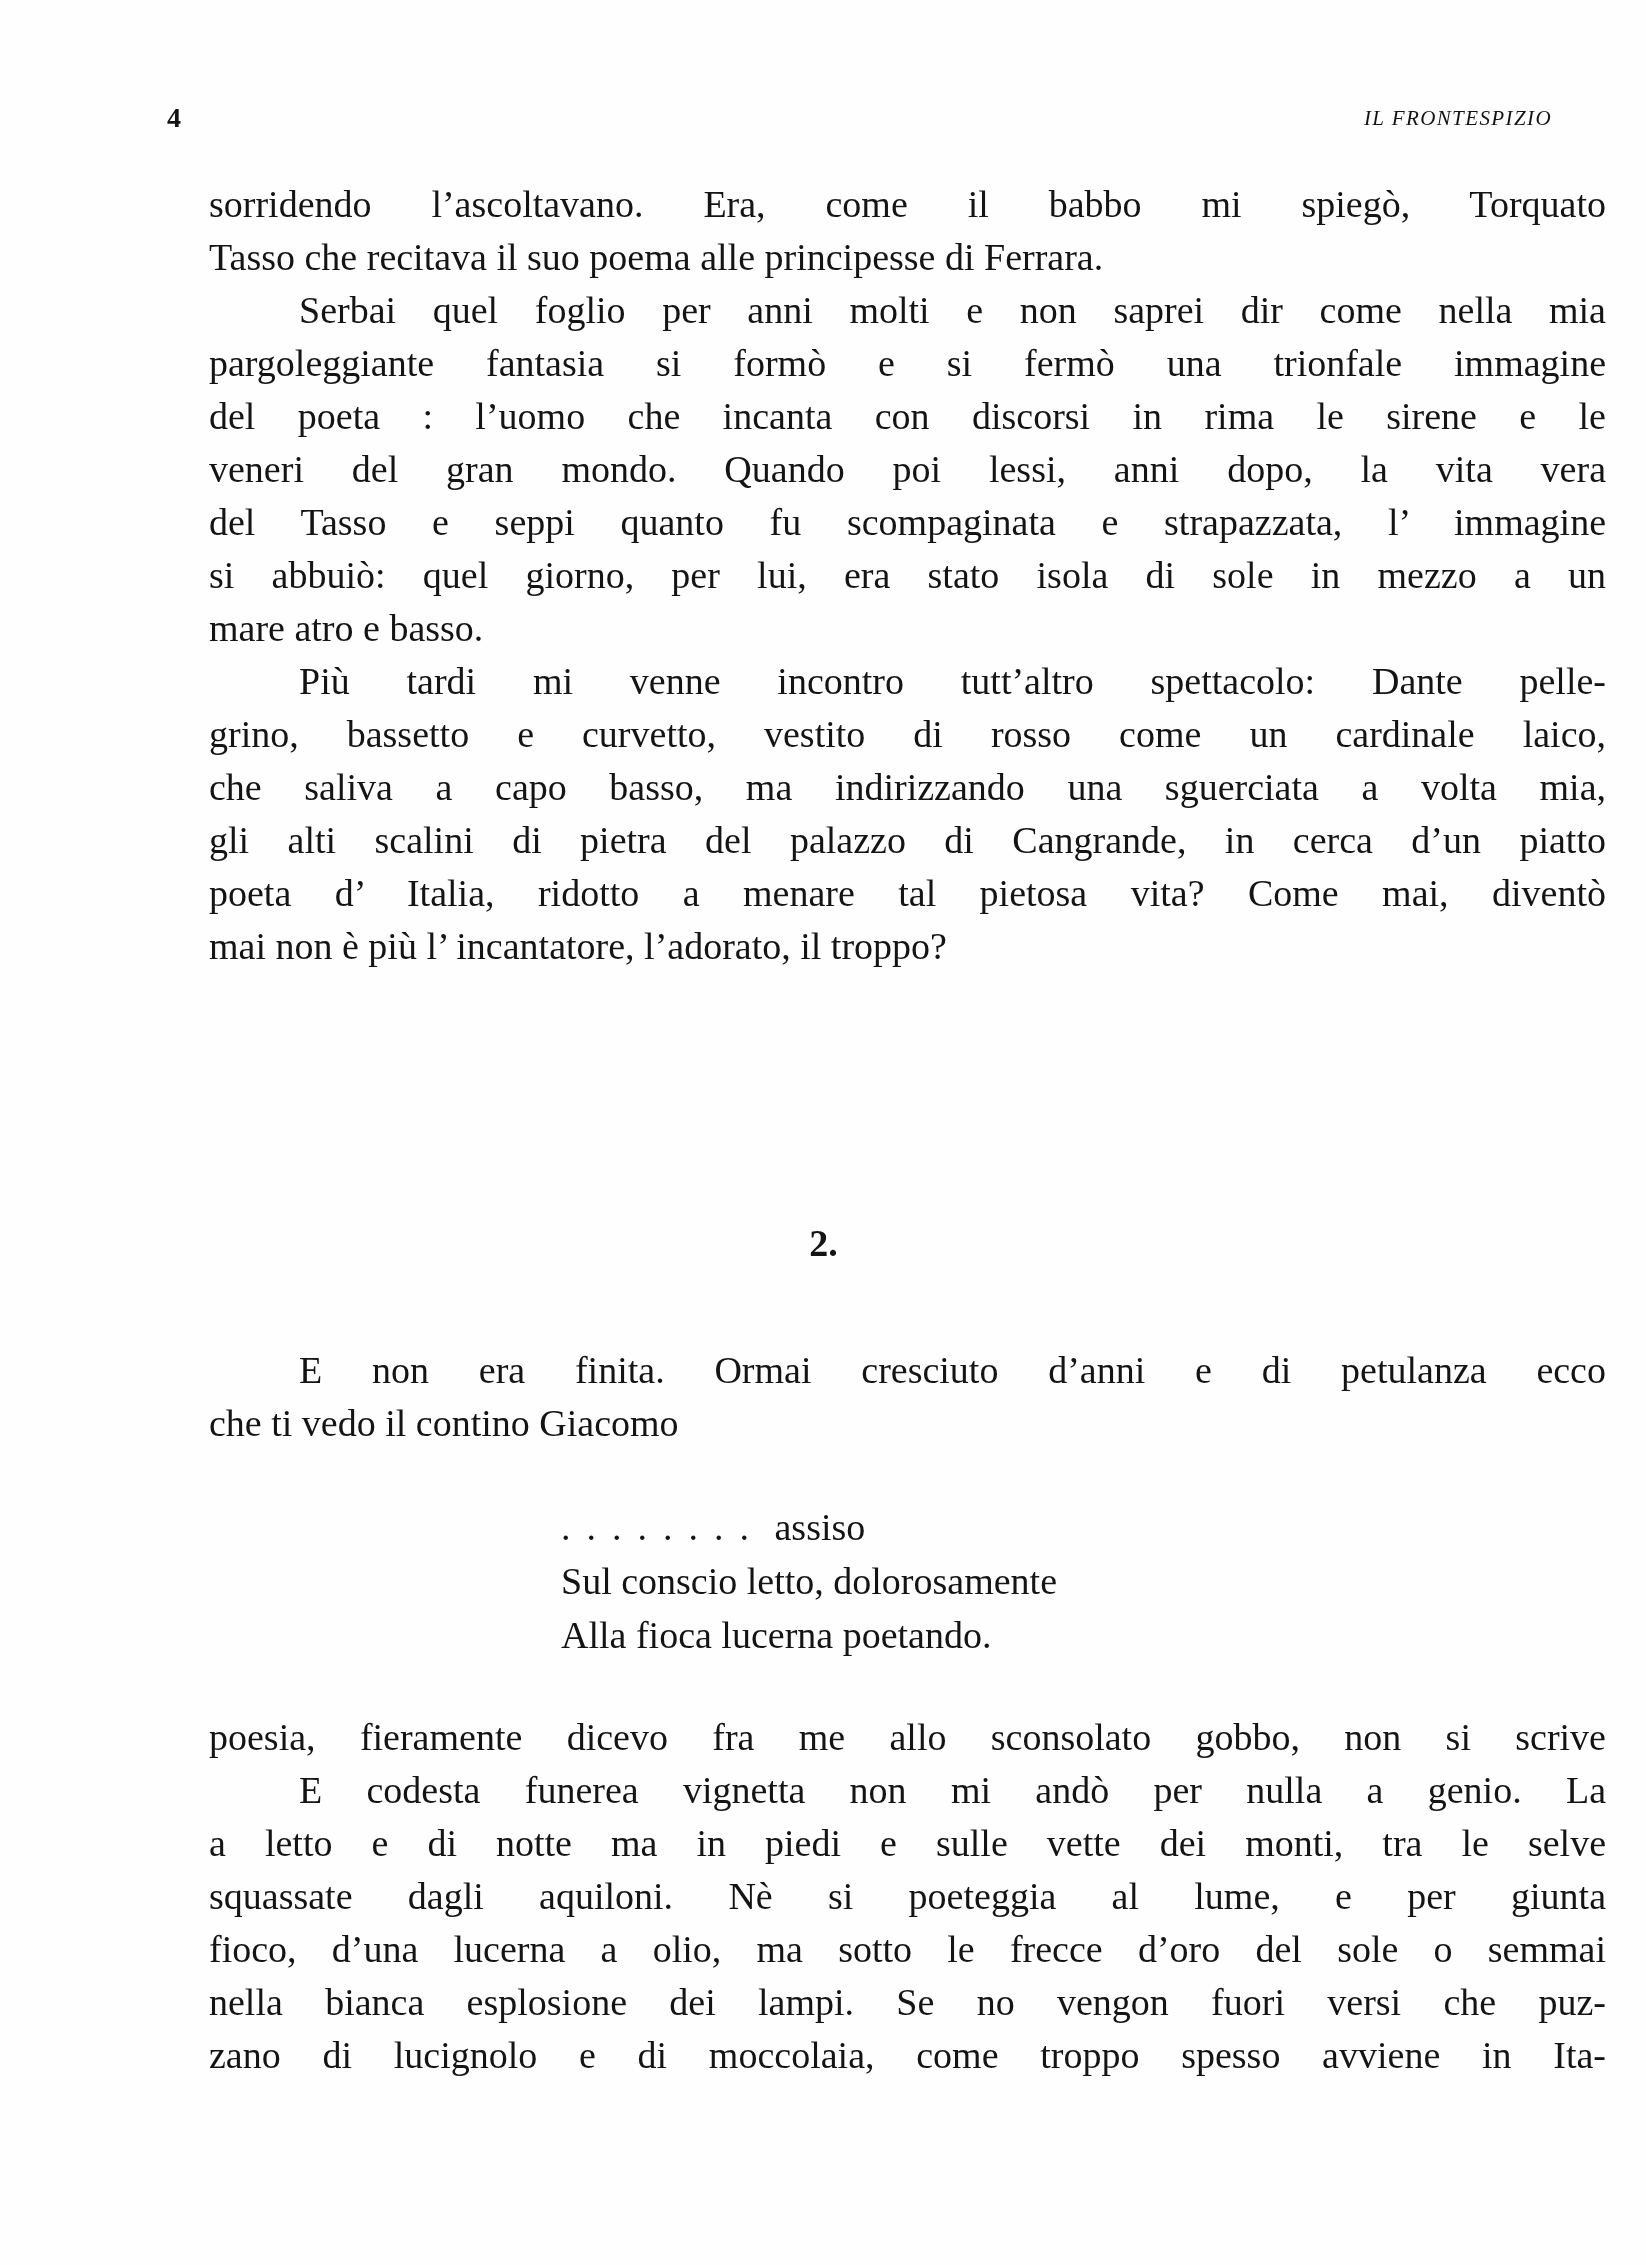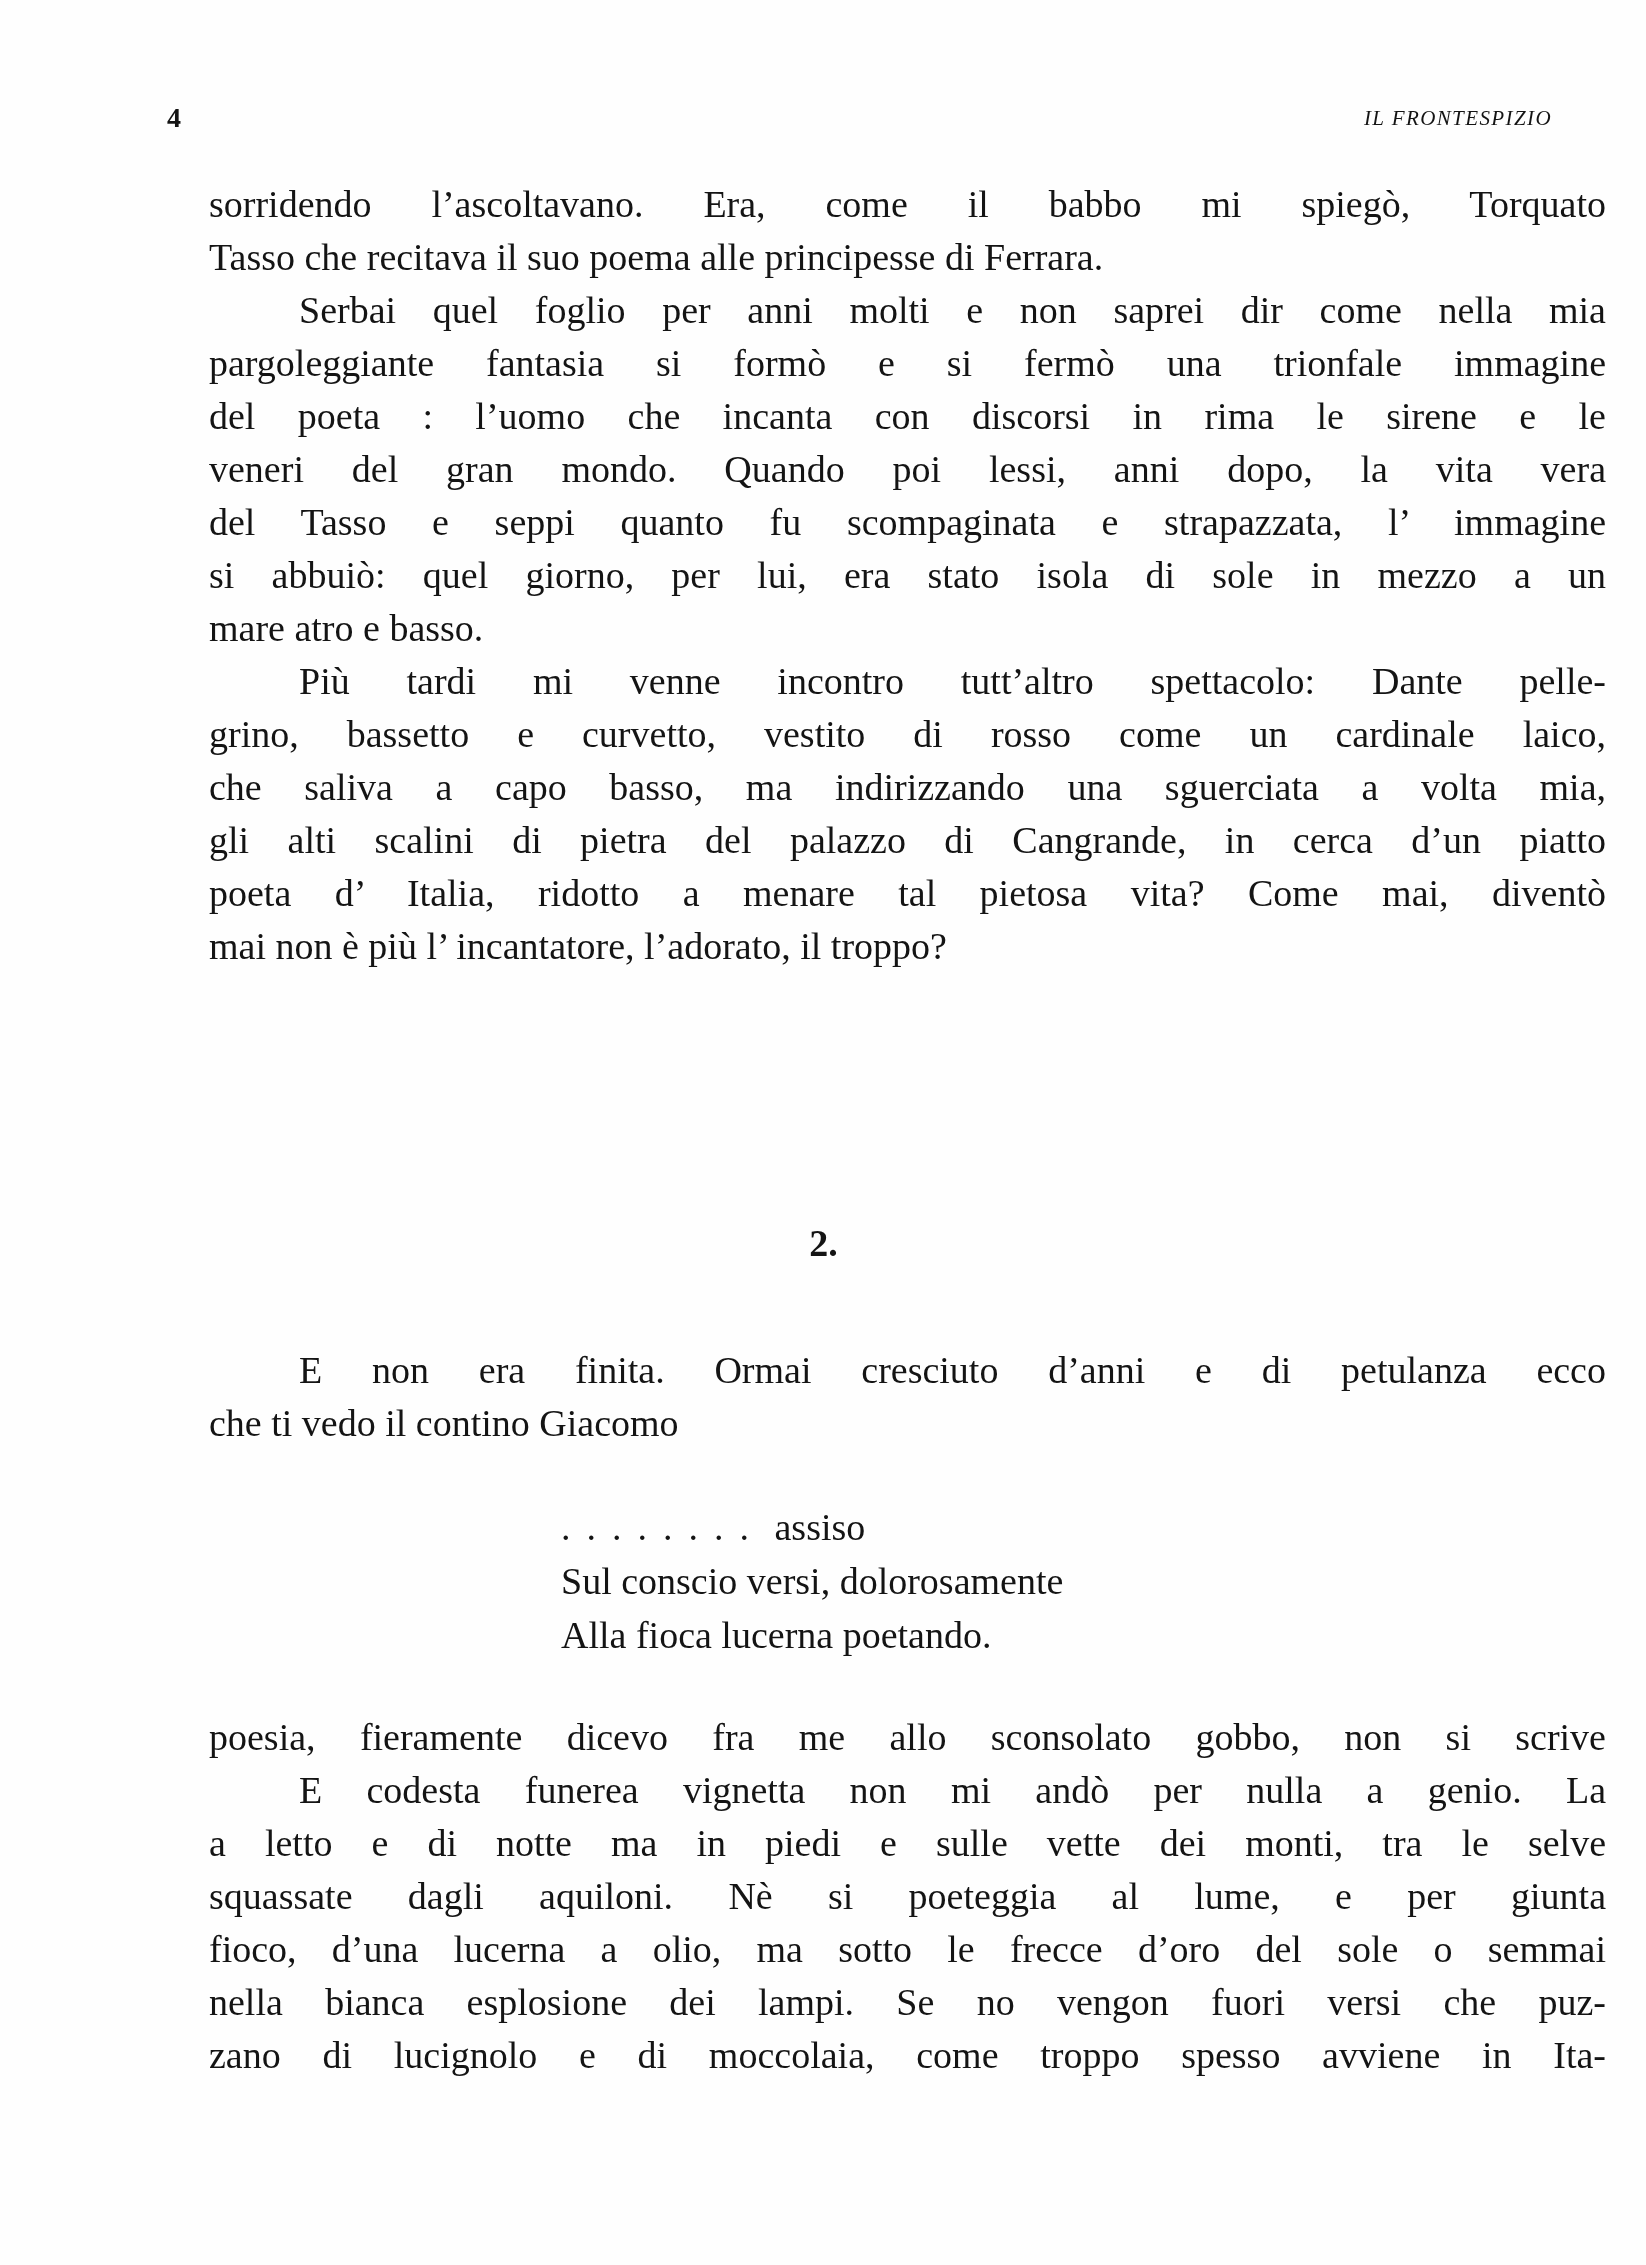--- a/index.html
+++ b/index.html
@@ -127,21 +127,21 @@
 
   <div class="section-number">2.</div>
 
   <div class="body-text" style="top: 1344px;">
     <span class="line indent">E non era finita. Ormai cresciuto d’anni e di petulanza ecco</span>
     <span class="line last">che ti vedo il contino Giacomo</span>
   </div>
 
   <div class="verse">
     <span class="vline"><span class="dots">........</span> <span>assiso</span></span>
-    <span class="vline">Sul conscio versi, dolorosamente</span>
+    <span class="vline">Sul conscio letto, dolorosamente</span>
     <span class="vline">Alla fioca lucerna poetando.</span>
   </div>
 
   <div class="body-text" style="top: 1711px;">
     <span class="line">poesia, fieramente dicevo fra me allo sconsolato gobbo, non si scrive</span>
     <span class="line indent">E codesta funerea vignetta non mi andò per nulla a genio. La</span>
     <span class="line">a letto e di notte ma in piedi e sulle vette dei monti, tra le selve</span>
     <span class="line">squassate dagli aquiloni. Nè si poeteggia al lume, e per giunta</span>
     <span class="line">fioco, d’una lucerna a olio, ma sotto le frecce d’oro del sole o semmai</span>
     <span class="line">nella bianca esplosione dei lampi. Se no vengon fuori versi che puz-</span>

